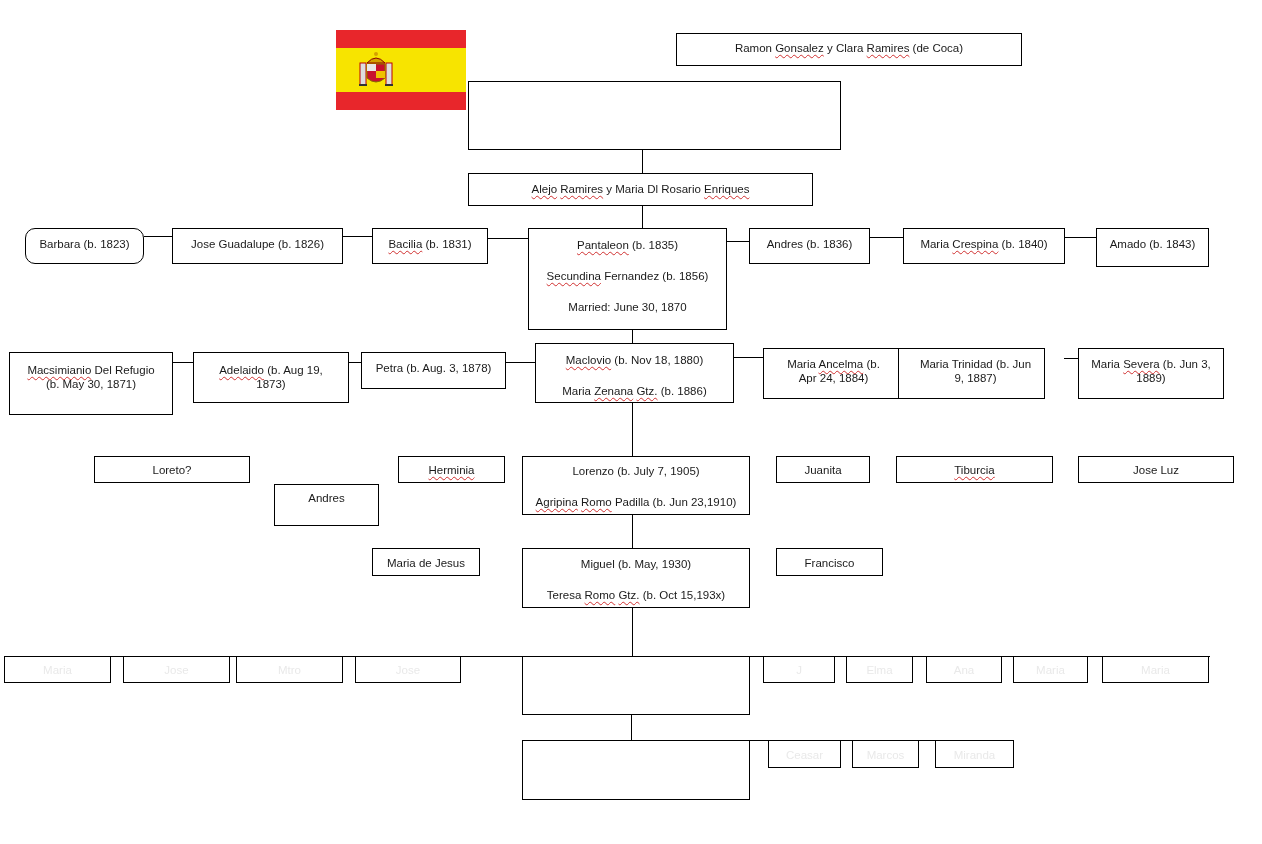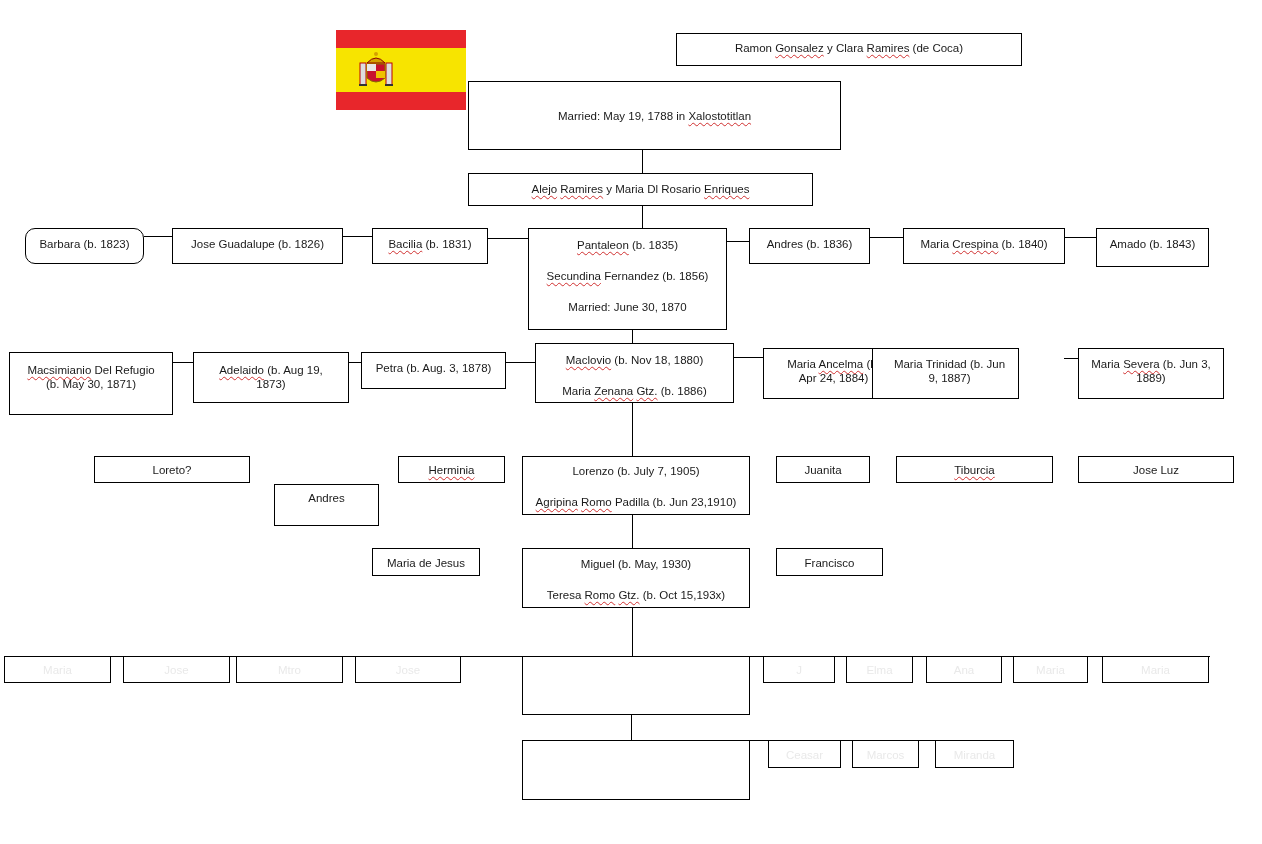--- a/index.html
+++ b/index.html
@@ -61,21 +61,20 @@
 
   <div class="vl" style="left:631px; top:714px; height:27px;"></div>
   <div class="hl" style="left:522px; top:740px; width:492px;"></div>
 </div>
 
 <div class="box" style="left:676px; top:33px; width:346px; height:33px; padding-top:7px;">
     <span class="ln"><span>Ramon </span><span class="sp">Gonsalez</span><span> y Clara </span><span class="sp">Ramires</span><span> (de Coca)</span></span>
   </div>
 
 <div class="box" style="left:468px; top:81px; width:373px; height:69px; padding-top:9px;">
-    <span class="ln" style="margin-top: 18px;"><span>Married: May 19, 1788 in </span><span class="sp">Xalostotitlan</span></span>
   </div>
 
 <div class="box" style="left:468px; top:173px; width:345px; height:33px; padding-top:8px;">
     <span class="ln"><span class="sp">Alejo</span><span> </span><span class="sp">Ramires</span><span> y Maria Dl Rosario </span><span class="sp">Enriques</span></span>
   </div>
 
 <div class="box" style="left:25px; top:228px; width:119px; height:36px; padding-top:8px;border-radius:10px;">
     <span class="ln"><span>Barbara (b. 1823)</span></span>
   </div>
 <div class="box" style="left:172px; top:228px; width:171px; height:36px; padding-top:8px;">
@@ -111,21 +110,21 @@
     <span class="ln"><span>Petra (b. Aug. 3, 1878)</span></span>
   </div>
 <div class="box" style="left:535px; top:343px; width:199px; height:60px; padding-top:9px;">
     <span class="ln"><span class="sp">Maclovio</span><span> (b. Nov 18, 1880)</span></span>
     <span class="ln" style="margin-top: 17px;"><span>Maria </span><span class="sp">Zenana</span><span> </span><span class="sp">Gtz.</span><span> (b. 1886)</span></span>
   </div>
 <div class="box" style="left:763px; top:348px; width:141px; height:51px; padding-top:8px;">
     <span class="ln"><span>Maria </span><span class="sp">Ancelma</span><span> (b.</span></span>
     <span class="ln"><span>Apr 24, 1884)</span></span>
   </div>
-<div class="box" style="left:872px; top:348px; width:147px; height:51px; padding-top:8px;padding-left:8px;">
+<div class="box" style="left:898px; top:348px; width:147px; height:51px; padding-top:8px;padding-left:8px;">
     <span class="ln"><span>Maria Trinidad (b. Jun</span></span>
     <span class="ln"><span>9, 1887)</span></span>
   </div>
 <div class="box" style="left:1078px; top:348px; width:146px; height:51px; padding-top:8px;">
     <span class="ln"><span>Maria </span><span class="sp">Severa</span><span> (b. Jun 3,</span></span>
     <span class="ln"><span>1889)</span></span>
   </div>
 
 <div class="box" style="left:94px; top:456px; width:156px; height:27px; padding-top:6px;">
     <span class="ln"><span>Loreto?</span></span>

